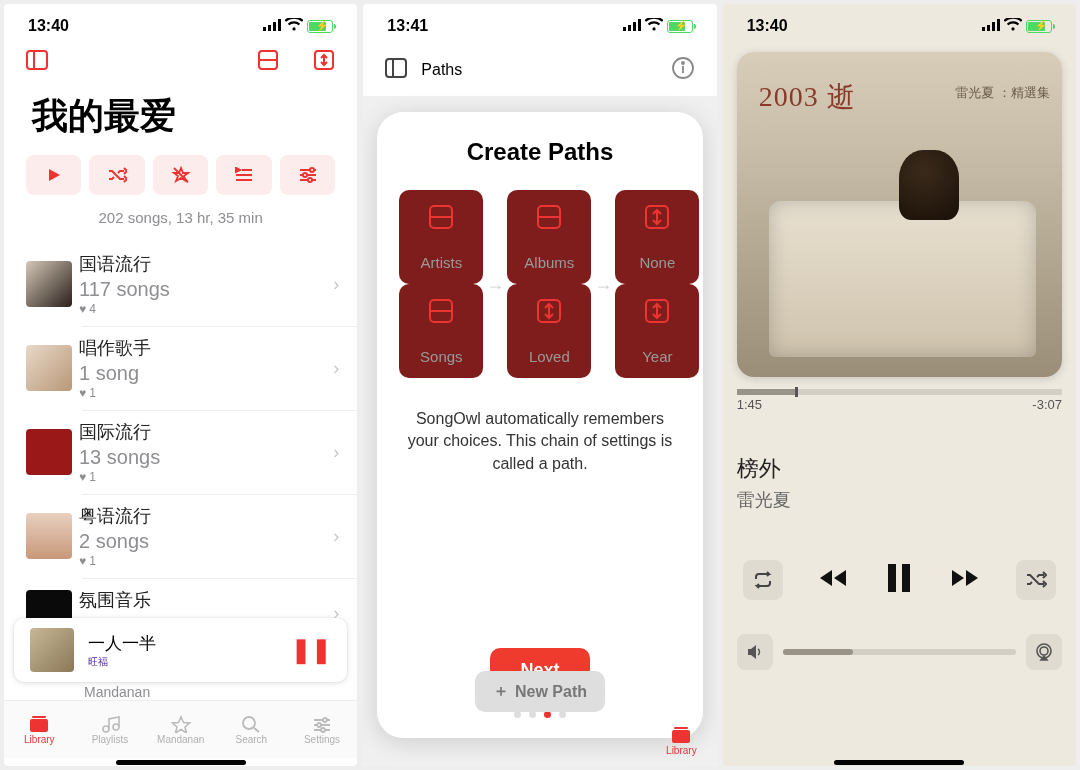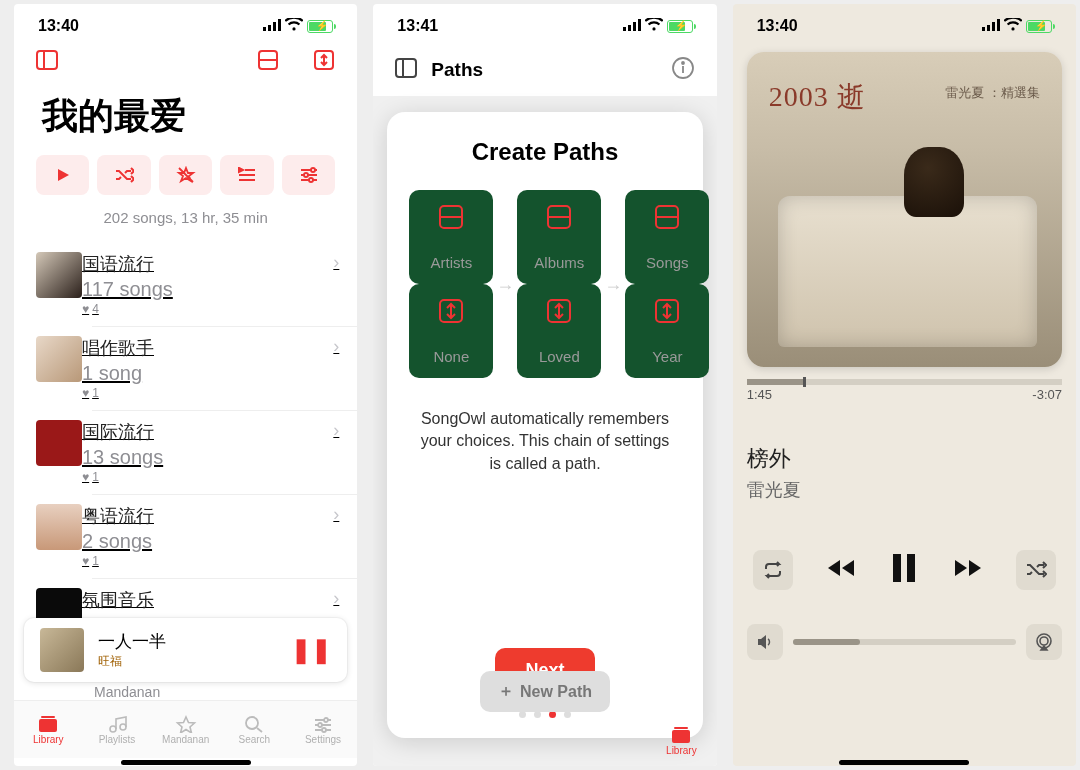--- a/index.html
+++ b/index.html
@@ -1,80 +1,80 @@
 <!DOCTYPE html>
 <html><head>
 <meta charset="utf-8">
 <style>
   * { box-sizing: border-box; margin: 0; padding: 0; font-family: -apple-system, BlinkMacSystemFont, "Helvetica Neue", Arial, sans-serif; }
   body { background: #eee; width: 1080px; height: 770px; display: flex; gap: 6px; padding: 4px; }
-  .phone { flex: 1; background: #fff; border-radius: 4px; position: relative; overflow: hidden; display: flex; flex-direction: column; margin-left: 10px; }
+  .phone { flex: 1; background: #fff; border-radius: 4px; position: relative; overflow: hidden; display: flex; flex-direction: column; }
   .status-bar { height: 44px; display: flex; justify-content: space-between; align-items: center; padding: 0 24px; font-weight: 600; font-size: 16px; }
   .status-right { display: flex; align-items: center; gap: 4px; }
   .battery-box { width: 26px; height: 13px; border: 1.5px solid #4cd964; border-radius: 3px; position: relative; display:flex; align-items:center; }
   .battery-box::after { content:""; position:absolute; right:-4px; top:3px; width:2px; height:5px; background:#4cd964; border-radius:0 2px 2px 0;}
   .battery-fill { background:#4cd964; height:9px; width:70%; margin-left:1px; border-radius:1px;}
   .bolt { position:absolute; left:8px; top:-1px; font-size:10px; color:#fff;}
 
   
   .s1-header { display:flex; justify-content:space-between; align-items:center; padding: 0 22px 6px;}
   .icon-btn { color:#e33; }
   .s1-icons-right { display:flex; gap:34px;}
   .s1-title { font-size: 36px; font-weight: 800; padding: 10px 28px 14px;}
   .s1-actions { display:flex; gap:8px; padding: 0 22px 14px;}
   .action-chip { flex:1; height:40px; background:#fdecec; border-radius:8px; display:flex; align-items:center; justify-content:center; color:#e33;}
   .subinfo { text-align:center; color:#8e8e93; font-size:15px; padding-bottom:16px;}
   .list { flex:1; overflow:hidden; }
-  .row { display:flex; align-items:flex-start; padding:10px 18px 10px 22px; gap:0; position:relative;text-decoration:underline;}
+  .row { display:flex; align-items:center; padding:10px 18px 10px 22px; gap:7px; position:relative;}
   .row + .row::before { content:""; position:absolute; top:0; left:78px; right:0; height:1px; background:#eee;}
   .thumb { width:46px; height:46px; border-radius:4px; background:#ccc; flex:none;}
   .row-text { flex:1; }
   .row-title { font-size:18px; font-weight:500; color:#222;}
   .row-sub { font-size:20px; color:#8e8e93; line-height:1.3;}
   .heart-line { font-size:12px; color:#8e8e93; display:flex; align-items:center; gap:3px;}
   .chev { color:#c7c7cc; font-size:18px;}
   .thumb.t1{background:linear-gradient(135deg,#d4c8b8,#2a1f1a);} .thumb.t2{background:linear-gradient(135deg,#e8d8c8,#b89878);} .thumb.t3{background:#9a1818;} .thumb.t4{background:linear-gradient(180deg,#e8d0c0,#c89878);} .thumb.t5{background:#0a0a0a;}
   .mini-player { margin:0 10px 2px; background:#fff; border-radius:10px; box-shadow:0 1px 6px rgba(0,0,0,0.12), 0 0 0 1px rgba(0,0,0,0.03); height:64px; display:flex; align-items:center; padding:0 16px; gap:14px;}
   .mini-thumb{width:44px;height:44px;border-radius:4px;background:linear-gradient(135deg,#c8b898,#8a7858);}
-  .mini-text{flex:1;} .mini-title{font-size:17px;font-weight:500;} .mini-sub{font-size:12px;color:#a16207;}
+  .mini-text{flex:1;} .mini-title{font-size:17px;font-weight:500;} .mini-sub{font-size:10px;color:#4c1d95;}
   .mini-pause{color:#e33;font-size:24px;font-weight:bold;}
   .tabbar{height:58px;border-top:1px solid #eee;display:flex;background:#fafafa;}
   .tab{flex:1;display:flex;flex-direction:column;align-items:center;justify-content:center;gap:1px;color:#b0b0b0;font-size:10px;}
   .tab.active{color:#e33;}
   .home-ind{height:8px;display:flex;justify-content:center;align-items:center;} .home-ind div{width:130px;height:5px;background:#000;border-radius:3px;}
 
   
   .s2 { background:#fff;justify-content:flex-end;}
   .s2-nav{display:flex;align-items:center;justify-content:space-between;padding:8px 22px 12px;}
   .s2-nav-left{display:flex;align-items:center;gap:12px;}
-  .s2-nav-title{font-size:19px;font-weight:700;}
+  .s2-nav-title{font-size:16px;font-weight:400;}
   .s2-inner{flex:1;position:relative;background:#f0f0f0;}
   .s2-bg-content{position:absolute;inset:0;opacity:0.5;font-size:36px;font-weight:800;padding:12px 20px;}
-  .modal{position:absolute;top:16px;left:14px;right:14px;bottom:28px;background:#fff;border-radius:18px;box-shadow:0 4px 24px rgba(0,0,0,0.15);padding:26px 22px 20px;display:flex;flex-direction:column;}
+  .modal{position:absolute;top:16px;left:14px;right:14px;bottom:28px;background:#fff;border-radius:26px;box-shadow:0 4px 24px rgba(0,0,0,0.15);padding:26px 22px 20px;display:flex;flex-direction:column;}
   .modal-title{font-size:24px;font-weight:800;text-align:center;margin-bottom:24px;}
   .path-grid{display:grid;grid-template-columns:1fr 24px 1fr 24px 1fr;grid-template-rows:auto auto;row-gap:0;align-items:center;justify-items:center;}
-  .path-cell{width:84px;height:94px;background:#14532d;border-radius:10px;display:flex;flex-direction:column;align-items:center;justify-content:center;gap:19px;}
+  .path-cell{width:84px;height:94px;background:#7f1d1d;border-radius:10px;display:flex;flex-direction:column;align-items:center;justify-content:center;gap:19px;}
   .path-cell .pi{color:#e33;}
   .path-label{font-size:15px;color:#999;}
   .path-arrow{color:#ccc;font-size:18px;grid-row:span 2;}
   .modal-desc{text-align:center;font-size:16px;color:#333;margin-top:30px;line-height:1.4;padding:0 6px;}
   .modal-footer{margin-top:auto;display:flex;flex-direction:column;align-items:center;gap:18px;}
   .next-btn{background:#ee3b2e;color:#fff;font-size:18px;font-weight:600;padding:12px 30px;border-radius:10px;}
   .dots{display:flex;gap:8px;} .dot{width:7px;height:7px;border-radius:50%;background:#ddd;} .dot.on{background:#e33;}
   .newpath-bar{position:absolute;left:50%;transform:translateX(-50%);bottom:54px;background:#dedede;color:#777;font-size:16px;font-weight:600;padding:10px 18px;border-radius:10px;display:flex;align-items:center;gap:6px;}
   .s2-tabbar{position:absolute;bottom:0;left:0;right:0;height:50px;display:flex;justify-content:flex-end;align-items:center;padding-right:20px;}
   .s2-tab{display:flex;flex-direction:column;align-items:center;color:#e33;font-size:10px;gap:1px;}
 
   
   .s3{background:#eee9df;}
   .s3-body{flex:1;padding:4px 14px 10px;display:flex;flex-direction:column;}
   .s3-sidebar-hint{position:absolute;left:18px;top:58px;color:#cfa6a0;}
   .art{width:100%;aspect-ratio:1;border-radius:17px;background:linear-gradient(180deg,#d8cdb8 0%,#c8bda8 30%,#9a8e78 100%);position:relative;overflow:hidden;box-shadow:0 2px 8px rgba(0,0,0,0.15);}
   .art-year{position:absolute;top:26px;left:22px;color:#8a3a2a;font-size:28px;font-family:serif;letter-spacing:1px;}
-  .art-sub{position:absolute;top:32px;right:22px;color:#6a5a4a;font-size:13px;}
+  .art-sub{position:absolute;top:32px;right:12px;color:#6a5a4a;font-size:13px;}
   .art-car{position:absolute;bottom:20px;left:10%;right:8%;height:48%;background:linear-gradient(180deg,#e8e0d0,#cfc3ad);border-radius:12px 12px 6px 6px;box-shadow:inset 0 0 20px rgba(0,0,0,0.2);}
   .art-fig{position:absolute;top:30%;left:50%;width:60px;height:70px;background:radial-gradient(circle at 40% 30%,#3a2a1a,#1a1008);border-radius:40% 40% 20% 20%;}
   .prog-wrap{margin-top:12px;}
   .prog-bar{height:6px;background:#d4cfc4;border-radius:0;position:relative;}
   .prog-fill{height:100%;background:#9a9488;width:18%;}
   .prog-knob{position:absolute;left:18%;top:-2px;width:3px;height:10px;background:#555;}
   .prog-times{display:flex;justify-content:space-between;font-size:13px;color:#555;margin-top:2px;}
   .np-titles{text-align:left;margin-top:42px;}
   .np-song{font-size:22px;font-weight:500;color:#222;}
   .np-artist{font-size:18px;color:#666;margin-top:4px;}
@@ -317,30 +317,30 @@
             <span class="pi"><svg width="28" height="28" fill="none" stroke="#e33" stroke-width="2">
                 <rect x="3" y="3" width="22" height="22" rx="4"></rect>
                 <line x1="3" y1="14" x2="25" y2="14"></line>
               </svg></span>
             <span class="path-label">Albums</span>
           </div>
         <div class="path-arrow">→</div>
         <div class="path-cell">
             <span class="pi"><svg width="28" height="28" fill="none" stroke="#e33" stroke-width="2">
                 <rect x="3" y="3" width="22" height="22" rx="4"></rect>
+                <path d="M14 8v12M10 11l4-4 4 4M10 17l4 4 4-4"></path>
+              </svg></span>
+            <span class="path-label">None</span>
+          </div>
+        <div class="path-cell">
+            <span class="pi"><svg width="28" height="28" fill="none" stroke="#e33" stroke-width="2">
+                <rect x="3" y="3" width="22" height="22" rx="4"></rect>
                 <line x1="3" y1="14" x2="25" y2="14"></line>
               </svg></span>
             <span class="path-label">Songs</span>
-          </div>
-        <div class="path-cell">
-            <span class="pi"><svg width="28" height="28" fill="none" stroke="#e33" stroke-width="2">
-                <rect x="3" y="3" width="22" height="22" rx="4"></rect>
-                <path d="M14 8v12M10 11l4-4 4 4M10 17l4 4 4-4"></path>
-              </svg></span>
-            <span class="path-label">None</span>
           </div>
         <div class="path-cell">
             <span class="pi"><svg width="28" height="28" fill="none" stroke="#e33" stroke-width="2">
                 <rect x="3" y="3" width="22" height="22" rx="4"></rect>
                 <path d="M14 8v12M10 11l4-4 4 4M10 17l4 4 4-4"></path>
               </svg></span>
             <span class="path-label">Loved</span>
           </div>
         <div class="path-cell">
             <span class="pi"><svg width="28" height="28" fill="none" stroke="#e33" stroke-width="2">

